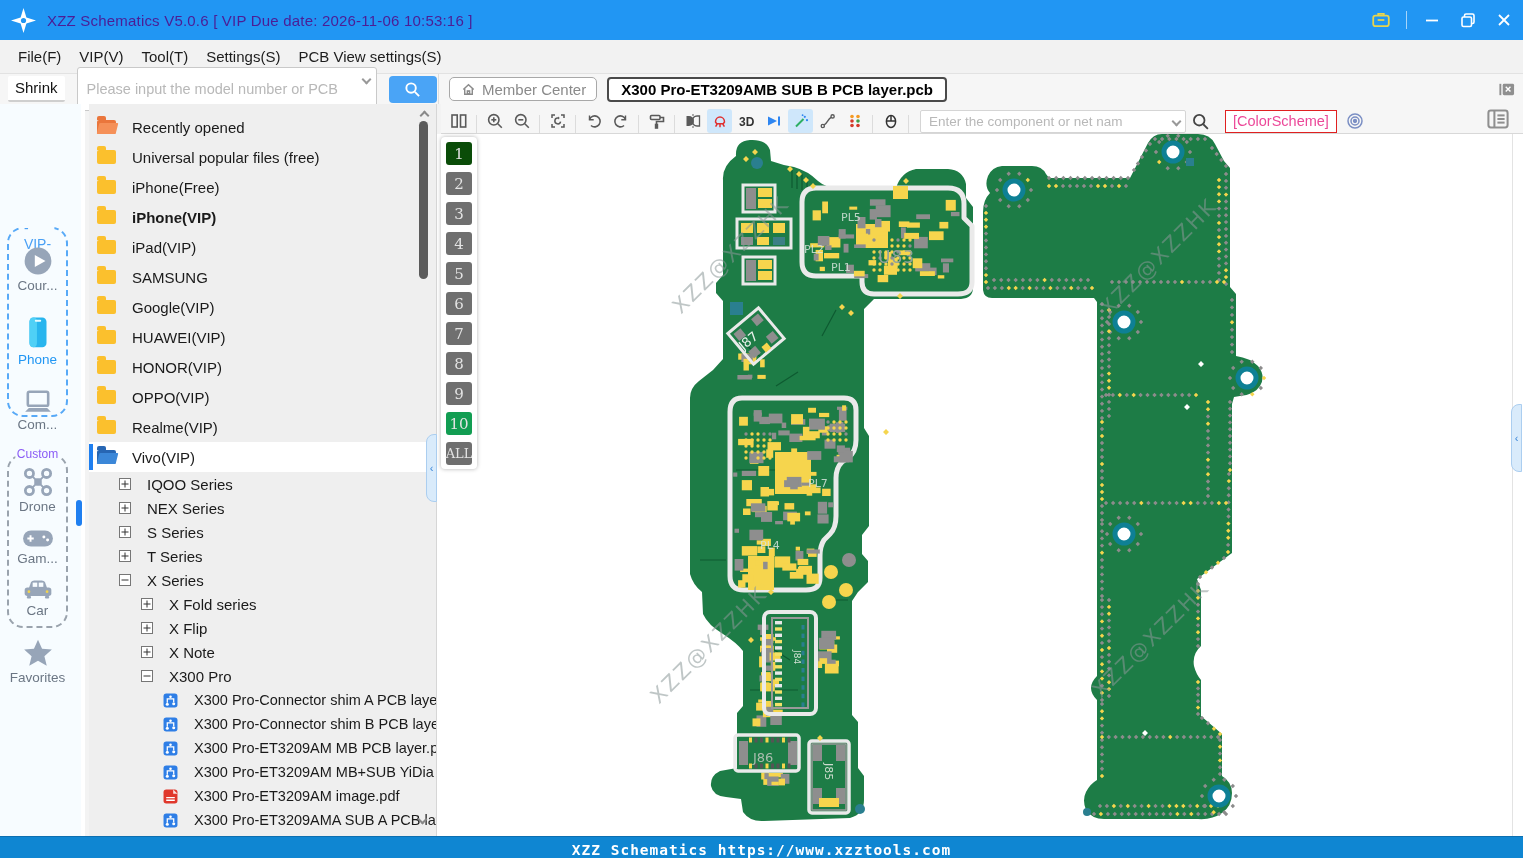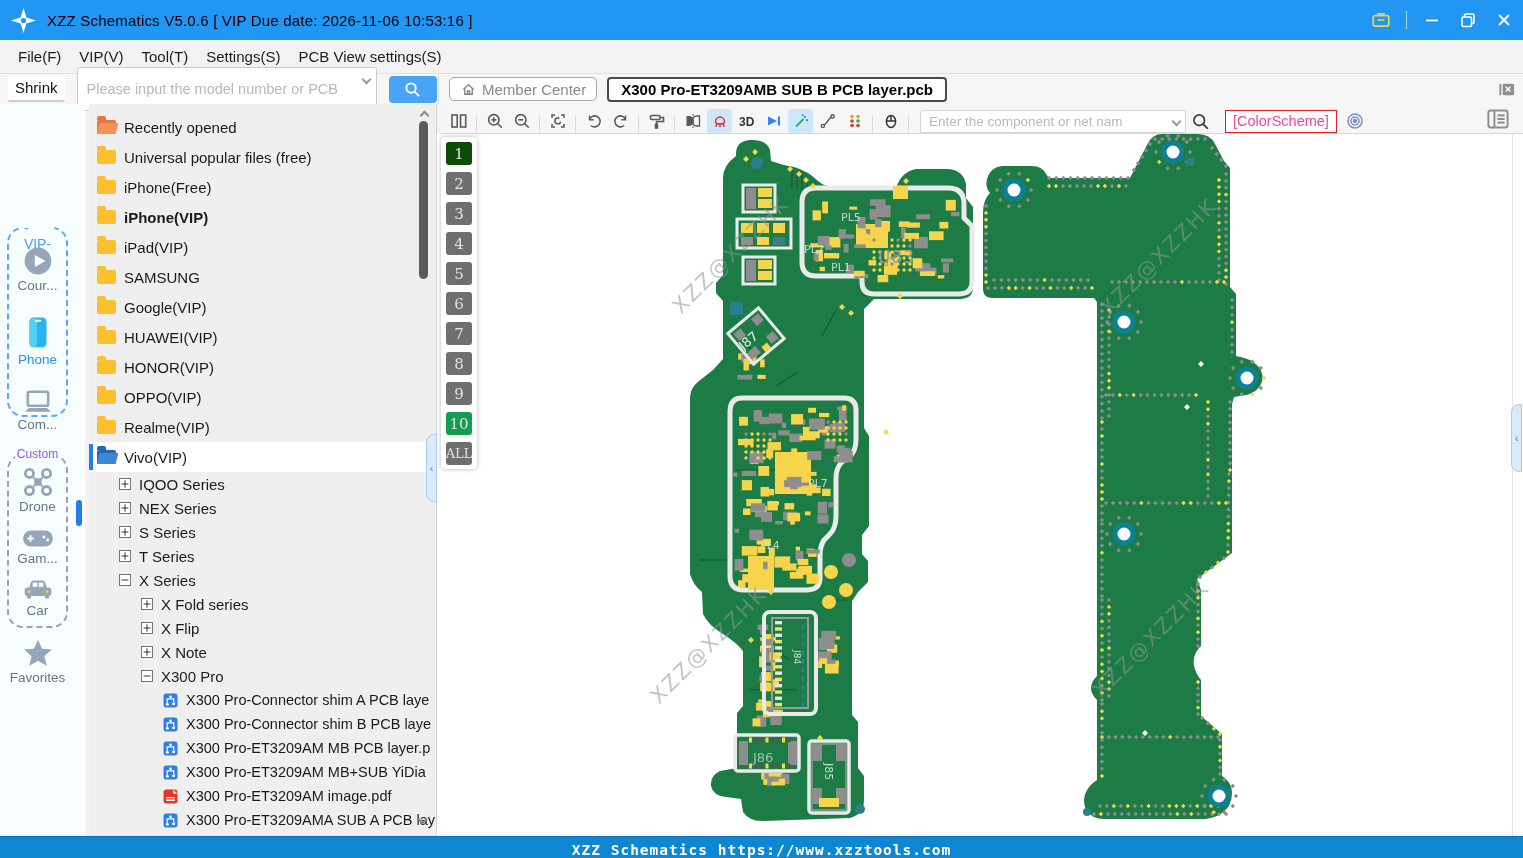--- a/index.html
+++ b/index.html
@@ -2,21 +2,21 @@
 <html style="--titlebar-bg: #2196f3; --search-button-bg: #4aa4f6; --statusbar-bg: #0f86d2; --selection-bar-blue: #1f7ff0; --pcb-green: #1d7c46; --pcb-trace: #0e5a31; --component-yellow: #f6d54d; --component-gray: #8e8e8e; --pcb-outline-white: #eaeaea; --hole-teal: #0e8095; --layer-active-dark: #0a4c08; --layer-active-green: #129d52; --layer-gray: #6f6f6f; --colorscheme-border: #e02020;"><head>
 <meta charset="utf-8">
 <style>
   * { margin:0; padding:0; box-sizing:border-box; }
   html,body { width:1523px; height:858px; overflow:hidden; font-family:"Liberation Sans", sans-serif; background:#f3f3f3; }
   #app { position:relative; width:1523px; height:858px; background:#f3f3f3; overflow:hidden; }
 
   
   .titlebar { position:absolute; left:0; top:0; width:100%; height:40px; background:var(--titlebar-bg,#2196f3); display:flex; align-items:center; }
   .titlebar .logo { margin-left:10px; }
-  .titlebar .title { color:#000000; font-size:15px; margin-left:10px; letter-spacing:.2px; }
+  .titlebar .title { color:#4c1d95; font-size:15px; margin-left:10px; letter-spacing:.2px; }
   .tb-right { position:absolute; right:8px; top:0; height:40px; display:flex; align-items:center; gap:14px; }
   .tb-sep { width:1px; height:18px; background:rgba(255,255,255,.6); }
   .tb-btn { width:22px; height:22px; display:flex; align-items:center; justify-content:center; cursor:pointer; }
 
   
   .menubar { position:absolute; left:0; top:40px; width:100%; height:34px; background:#f2f2f2; border-bottom:1px solid #e2e2e2; display:flex; align-items:center; gap:18px; padding-left:18px; }
   .menubar .mitem { font-size:15px; color:#1c1c1c; cursor:pointer; }
 
   
   .toolbar1 { position:absolute; left:0; top:74px; width:100%; height:30px; background:#f6f6f6; display:flex; align-items:center; }
@@ -52,21 +52,21 @@
   .custombox .boxlabel { position:absolute; top:-9px; left:50%; transform:translateX(-50%); background:#f7fcff; padding:0 2px; color:#8b5cf6; font-size:12px; }
   .side-item { position:absolute; width:61px; display:flex; flex-direction:column; align-items:center; cursor:pointer; }
   .side-item .slabel { font-size:13.5px; color:#6b7684; margin-top:2px; white-space:nowrap; }
   .side-item .slabel.blue { color:#2196f3; }
   .side-scroll { position:absolute; left:76px; top:396px; width:6px; height:26px; border-radius:3px; background:var(--selection-bar-blue,#1f7ff0); }
 
   
   .tree { position:absolute; left:89px; top:104px; width:347px; height:732px; background:#efefef; overflow:hidden; }
   .tree-rows { position:absolute; left:0; top:8px; width:100%; }
   .tree-row { display:flex; align-items:center; gap:8px; position:relative; white-space:nowrap; overflow:hidden; cursor:pointer; }
-  .tree-row .lbl { font-size:15px; color:#1a1a1a; }
+  .tree-row .lbl { font-size:15px; color:#1a1a1a;margin-left:8px; }
   .tree-row.sel { background:#fff; }
   .tree-row.sel::before { content:""; position:absolute; left:0; top:2px; bottom:2px; width:4px; background:var(--selection-bar-blue,#1f7ff0); }
   .fldr { width:19px; height:14px; border-radius:2px; position:relative; background:#fbc02d; flex:0 0 auto; }
   .fldr::before { content:""; position:absolute; top:-4px; left:0; width:9px; height:4px; border-radius:2px 2px 0 0; background:inherit; }
   .fldr.openo { background:#ea763c; }
   .fldr.openo::after, .fldr.openb::after { content:""; position:absolute; left:1px; top:3px; width:19px; height:11px; border-radius:1px; transform:skewX(-14deg); }
   .fldr.openo::after { background:#f59058; }
   .fldr.openb { background:#2766b3; }
   .fldr.openb::after { background:#3b87d8; }
   .tree-scroll-thumb { position:absolute; left:330px; top:17px; width:9px; height:158px; background:#5b5b5b; border-radius:5px; }

